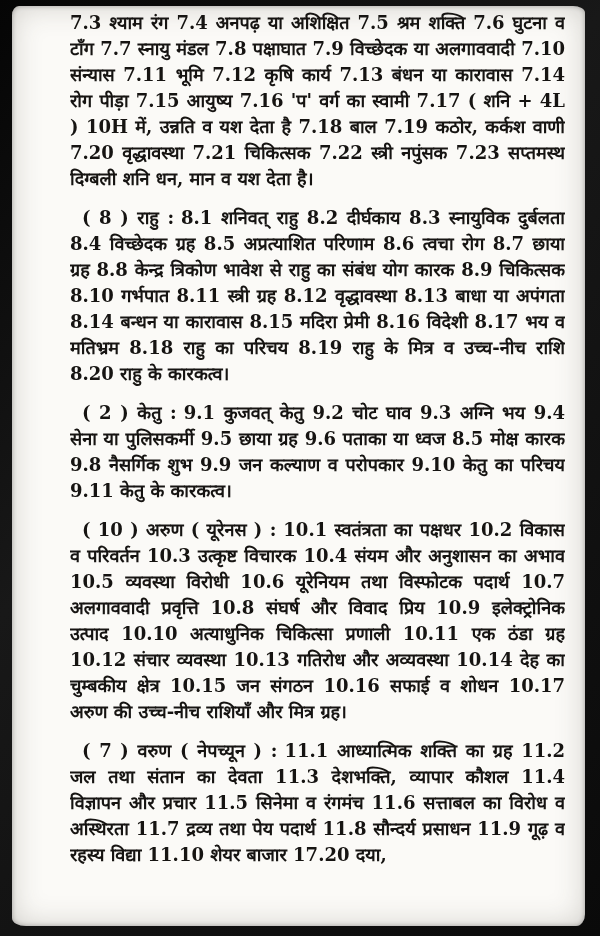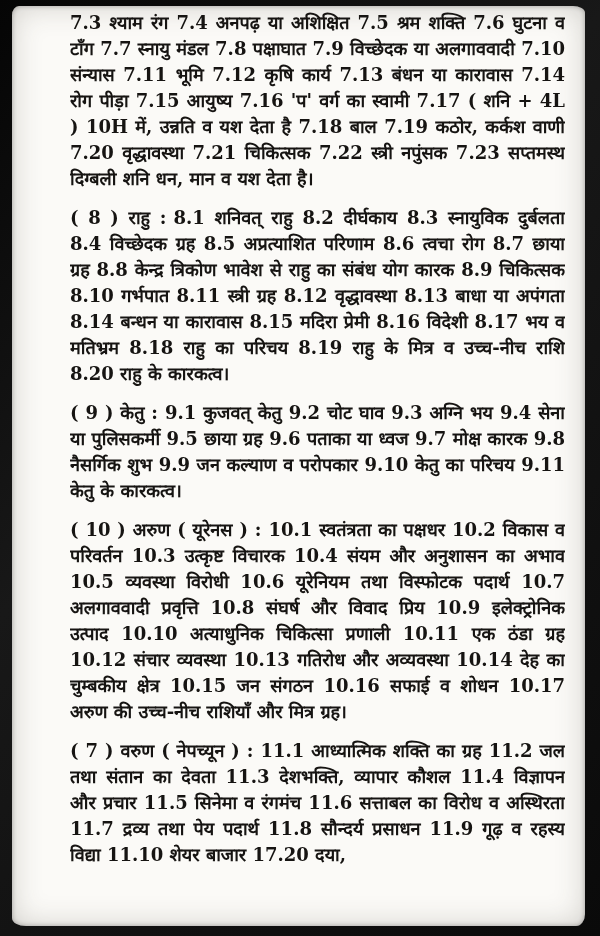--- a/index.html
+++ b/index.html
@@ -47,39 +47,40 @@
     margin: 0 0 13px 0;
   }
   .para:first-child {
     margin-top: 2px;
   }
   .head {
     font-weight: 700;
   }
   .head:not(:empty) {
     margin-right: 7px;
+    margin-left: 12px;
   }
 </style>
 </head>
 <body>
 
 <div class="scan-frame">
   <div class="book-page">
     <div class="page-text">
 
       <p class="para">
         <span class="head"></span><span>7.3 श्याम रंग 7.4 अनपढ़ या अशिक्षित 7.5 श्रम शक्ति 7.6 घुटना व टाँग 7.7 स्नायु मंडल 7.8 पक्षाघात 7.9 विच्छेदक या अलगाववादी 7.10 संन्यास 7.11 भूमि 7.12 कृषि कार्य 7.13 बंधन या कारावास 7.14 रोग पीड़ा 7.15 आयुष्य 7.16 'प' वर्ग का स्वामी 7.17 ( शनि + 4L ) 10H में, उन्नति व यश देता है 7.18 बाल 7.19 कठोर, कर्कश वाणी 7.20 वृद्धावस्था 7.21 चिकित्सक 7.22 स्त्री नपुंसक 7.23 सप्तमस्थ दिग्बली शनि धन, मान व यश देता है।</span>
       </p>
 
       <p class="para">
         <span class="head">( 8 ) राहु :</span><span>8.1 शनिवत् राहु 8.2 दीर्घकाय 8.3 स्नायुविक दुर्बलता 8.4 विच्छेदक ग्रह 8.5 अप्रत्याशित परिणाम 8.6 त्वचा रोग 8.7 छाया ग्रह 8.8 केन्द्र त्रिकोण भावेश से राहु का संबंध योग कारक 8.9 चिकित्सक 8.10 गर्भपात 8.11 स्त्री ग्रह 8.12 वृद्धावस्था 8.13 बाधा या अपंगता 8.14 बन्धन या कारावास 8.15 मदिरा प्रेमी 8.16 विदेशी 8.17 भय व मतिभ्रम 8.18 राहु का परिचय 8.19 राहु के मित्र व उच्च-नीच राशि 8.20 राहु के कारकत्व।</span>
       </p>
 
       <p class="para">
-        <span class="head">( 9 ) केतु :</span><span>9.1 कुजवत् केतु 9.2 चोट घाव 9.3 अग्नि भय 9.4 सेना या पुलिसकर्मी 9.5 छाया ग्रह 9.6 पताका या ध्वज 9.7 मोक्ष कारक 9.8 नैसर्गिक शुभ 9.9 जन कल्याण व परोपकार 9.10 केतु का परिचय 9.11 केतु के कारकत्व।</span>
+        <span class="head">( 2 ) केतु :</span><span>9.1 कुजवत् केतु 9.2 चोट घाव 9.3 अग्नि भय 9.4 सेना या पुलिसकर्मी 9.5 छाया ग्रह 9.6 पताका या ध्वज 8.5 मोक्ष कारक 9.8 नैसर्गिक शुभ 9.9 जन कल्याण व परोपकार 9.10 केतु का परिचय 9.11 केतु के कारकत्व।</span>
       </p>
 
       <p class="para">
         <span class="head">( 10 ) अरुण ( यूरेनस ) :</span><span>10.1 स्वतंत्रता का पक्षधर 10.2 विकास व परिवर्तन 10.3 उत्कृष्ट विचारक 10.4 संयम और अनुशासन का अभाव 10.5 व्यवस्था विरोधी 10.6 यूरेनियम तथा विस्फोटक पदार्थ 10.7 अलगाववादी प्रवृत्ति 10.8 संघर्ष और विवाद प्रिय 10.9 इलेक्ट्रोनिक उत्पाद 10.10 अत्याधुनिक चिकित्सा प्रणाली 10.11 एक ठंडा ग्रह 10.12 संचार व्यवस्था 10.13 गतिरोध और अव्यवस्था 10.14 देह का चुम्बकीय क्षेत्र 10.15 जन संगठन 10.16 सफाई व शोधन 10.17 अरुण की उच्च-नीच राशियाँ और मित्र ग्रह।</span>
       </p>
 
       <p class="para">
         <span class="head">( 7 ) वरुण ( नेपच्यून ) :</span><span>11.1 आध्यात्मिक शक्ति का ग्रह 11.2 जल तथा संतान का देवता 11.3 देशभक्ति, व्यापार कौशल 11.4 विज्ञापन और प्रचार 11.5 सिनेमा व रंगमंच 11.6 सत्ताबल का विरोध व अस्थिरता 11.7 द्रव्य तथा पेय पदार्थ 11.8 सौन्दर्य प्रसाधन 11.9 गूढ़ व रहस्य विद्या 11.10 शेयर बाजार 17.20 दया,</span>
       </p>
 

